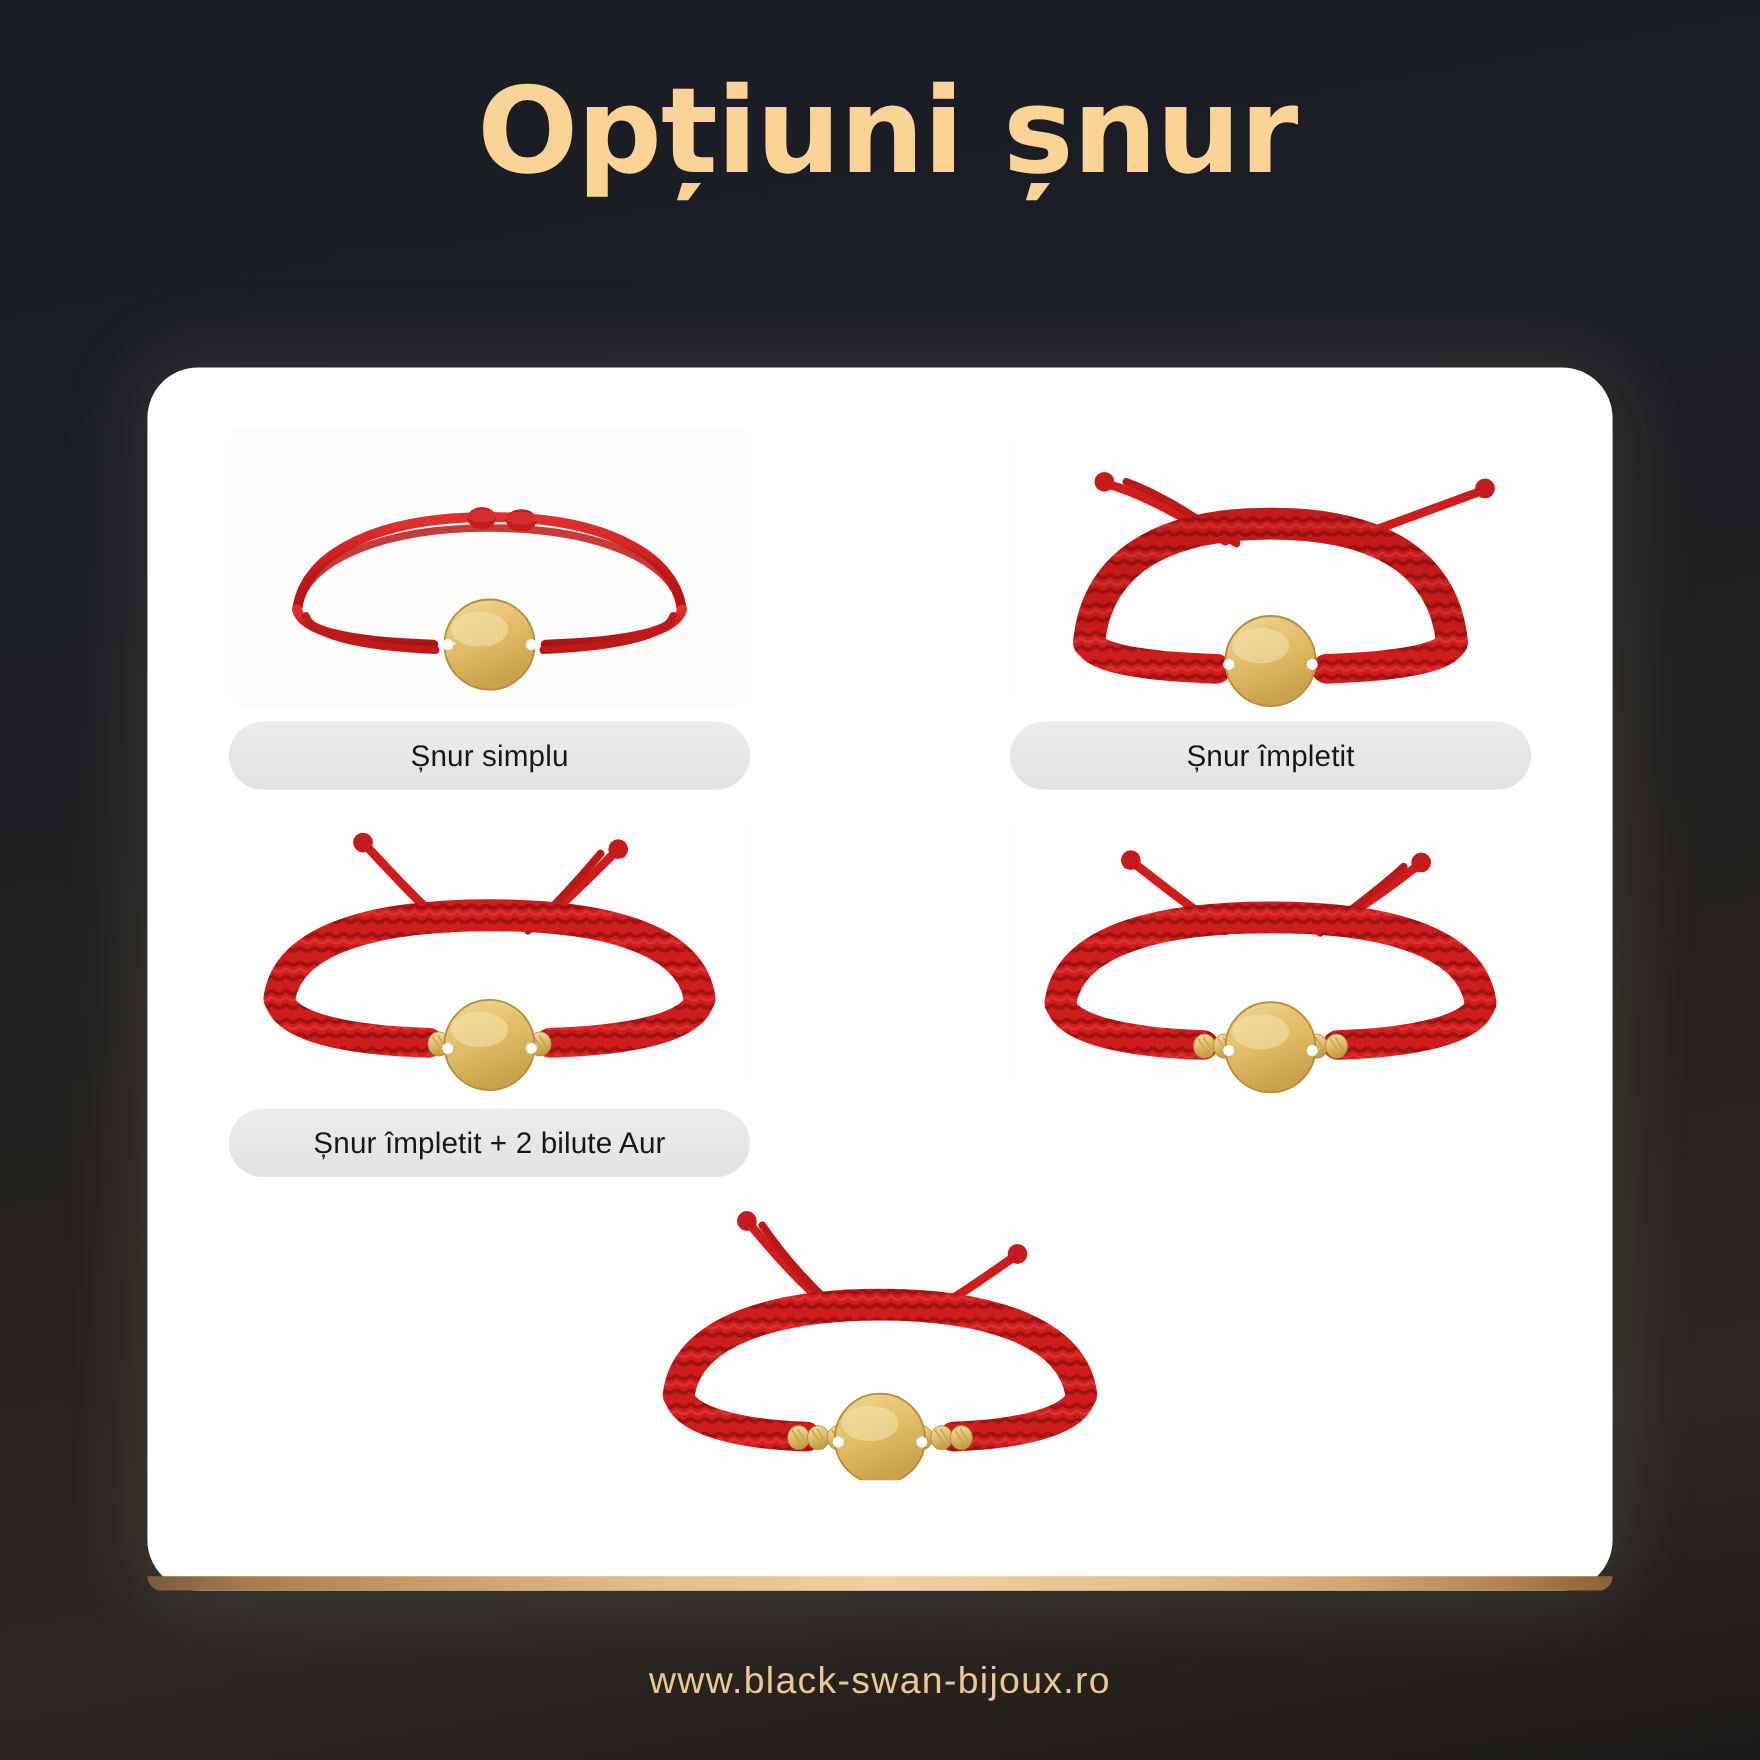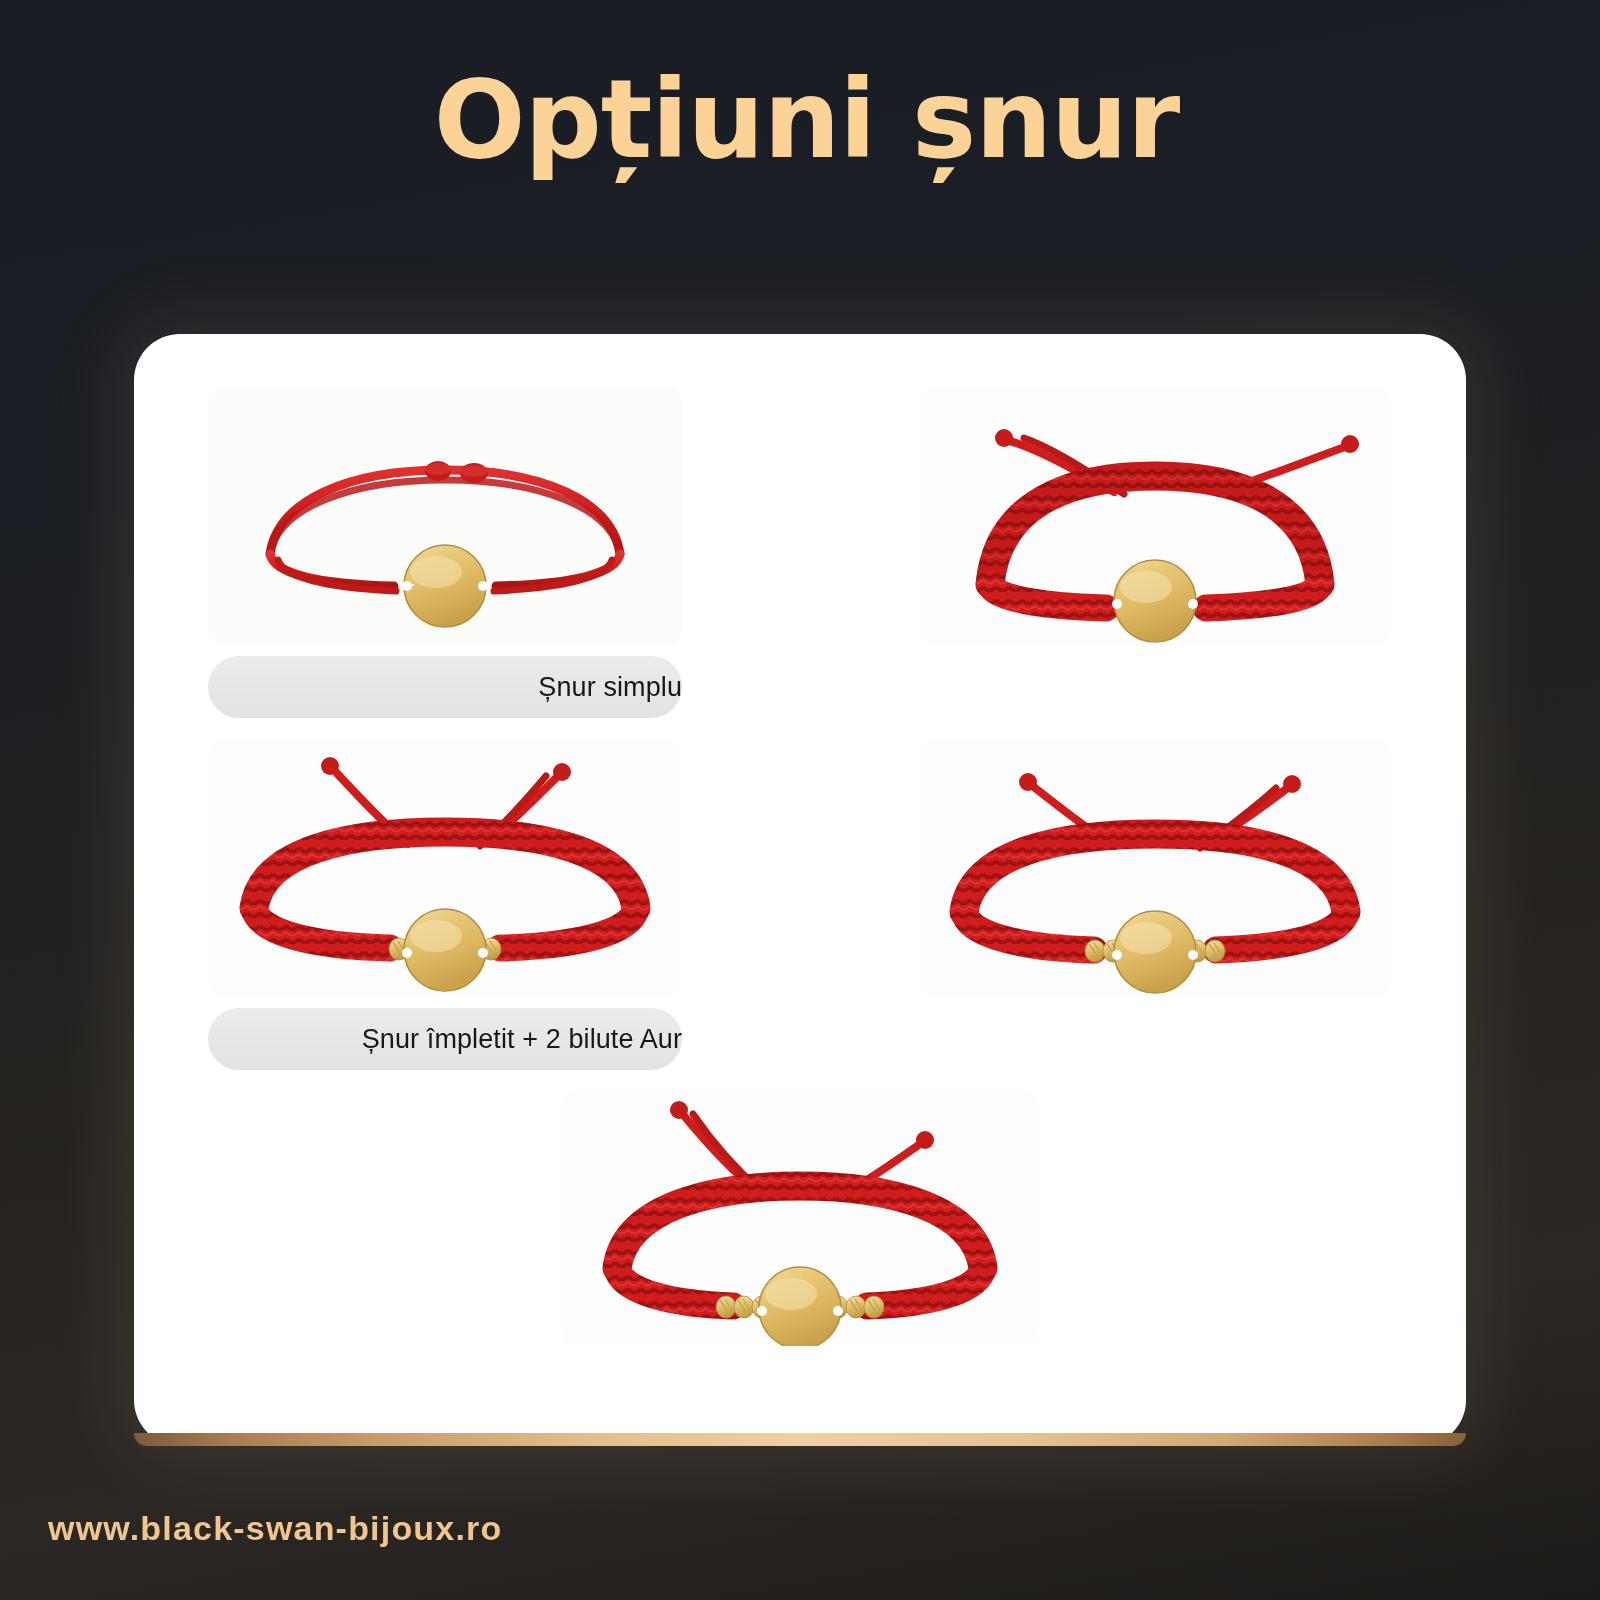--- a/index.html
+++ b/index.html
@@ -119,44 +119,43 @@
   .photo svg { display: block; width: 100%; height: 100%; }
 
   .pill {
     margin-top: 12px;
     width: 474px;
     height: 62px;
     border-radius: 31px;
     background: linear-gradient(180deg, #ececec 0%, #e6e6e6 55%, #e2e2e2 100%);
     display: flex;
     align-items: center;
-    justify-content: flex-end;
+    justify-content: center;
     color: #16181c;
     font-size: 27px;
     font-weight: 400;
     letter-spacing: 0.1px;
     font-family: "Liberation Sans", sans-serif;
   }
 
   .row2 { margin-top: 22px; }
   .row3 { margin-top: 20px; }
 
   
   .footer {
     position: absolute;
     left: 0;
     right: 0;
     bottom: 52px;
-    text-align: left;
+    text-align: center;
     color: #f0c590;
     font-size: 34px;
-    font-weight: 700;
+    font-weight: 400;
     letter-spacing: 1.2px;
     font-family: "Liberation Sans", sans-serif;
-    padding-left: 48px;
   }
 </style>
 </head>
 <body>
 
 <div class="page">
 
   <div class="header">
     <div class="title">Opțiuni șnur</div>
   </div>
@@ -243,20 +242,23 @@
               <path d="M72 196 C 76 210, 120 218, 188 220" fill="none" stroke="url(#braid2)" stroke-width="27" stroke-linecap="round"></path>
               <path d="M402 196 C 398 210, 354 218, 288 220" fill="none" stroke="url(#braid2)" stroke-width="27" stroke-linecap="round"></path>
 
               <g>
                 <circle cx="237" cy="213" r="41" fill="url(#goldDisc2)" stroke="#b58e3f" stroke-width="1.6"></circle>
                 <ellipse cx="228" cy="199" rx="26" ry="16" fill="#f6e3b0" opacity="0.55"></ellipse>
                 <circle cx="199" cy="216" r="5" fill="#fdfdfd"></circle>
                 <circle cx="275" cy="216" r="5" fill="#fdfdfd"></circle>
               </g>
             </svg>
+          </div>
+          <div class="pill">
+            <span>Șnur împletit</span>
           </div>
         </div>
 
       </div>
 
       <div class="row row2">
 
         <div class="cell">
           <div class="photo">
             <svg viewBox="0 0 474 256" xmlns="http://www.w3.org/2000/svg" aria-hidden="true">

